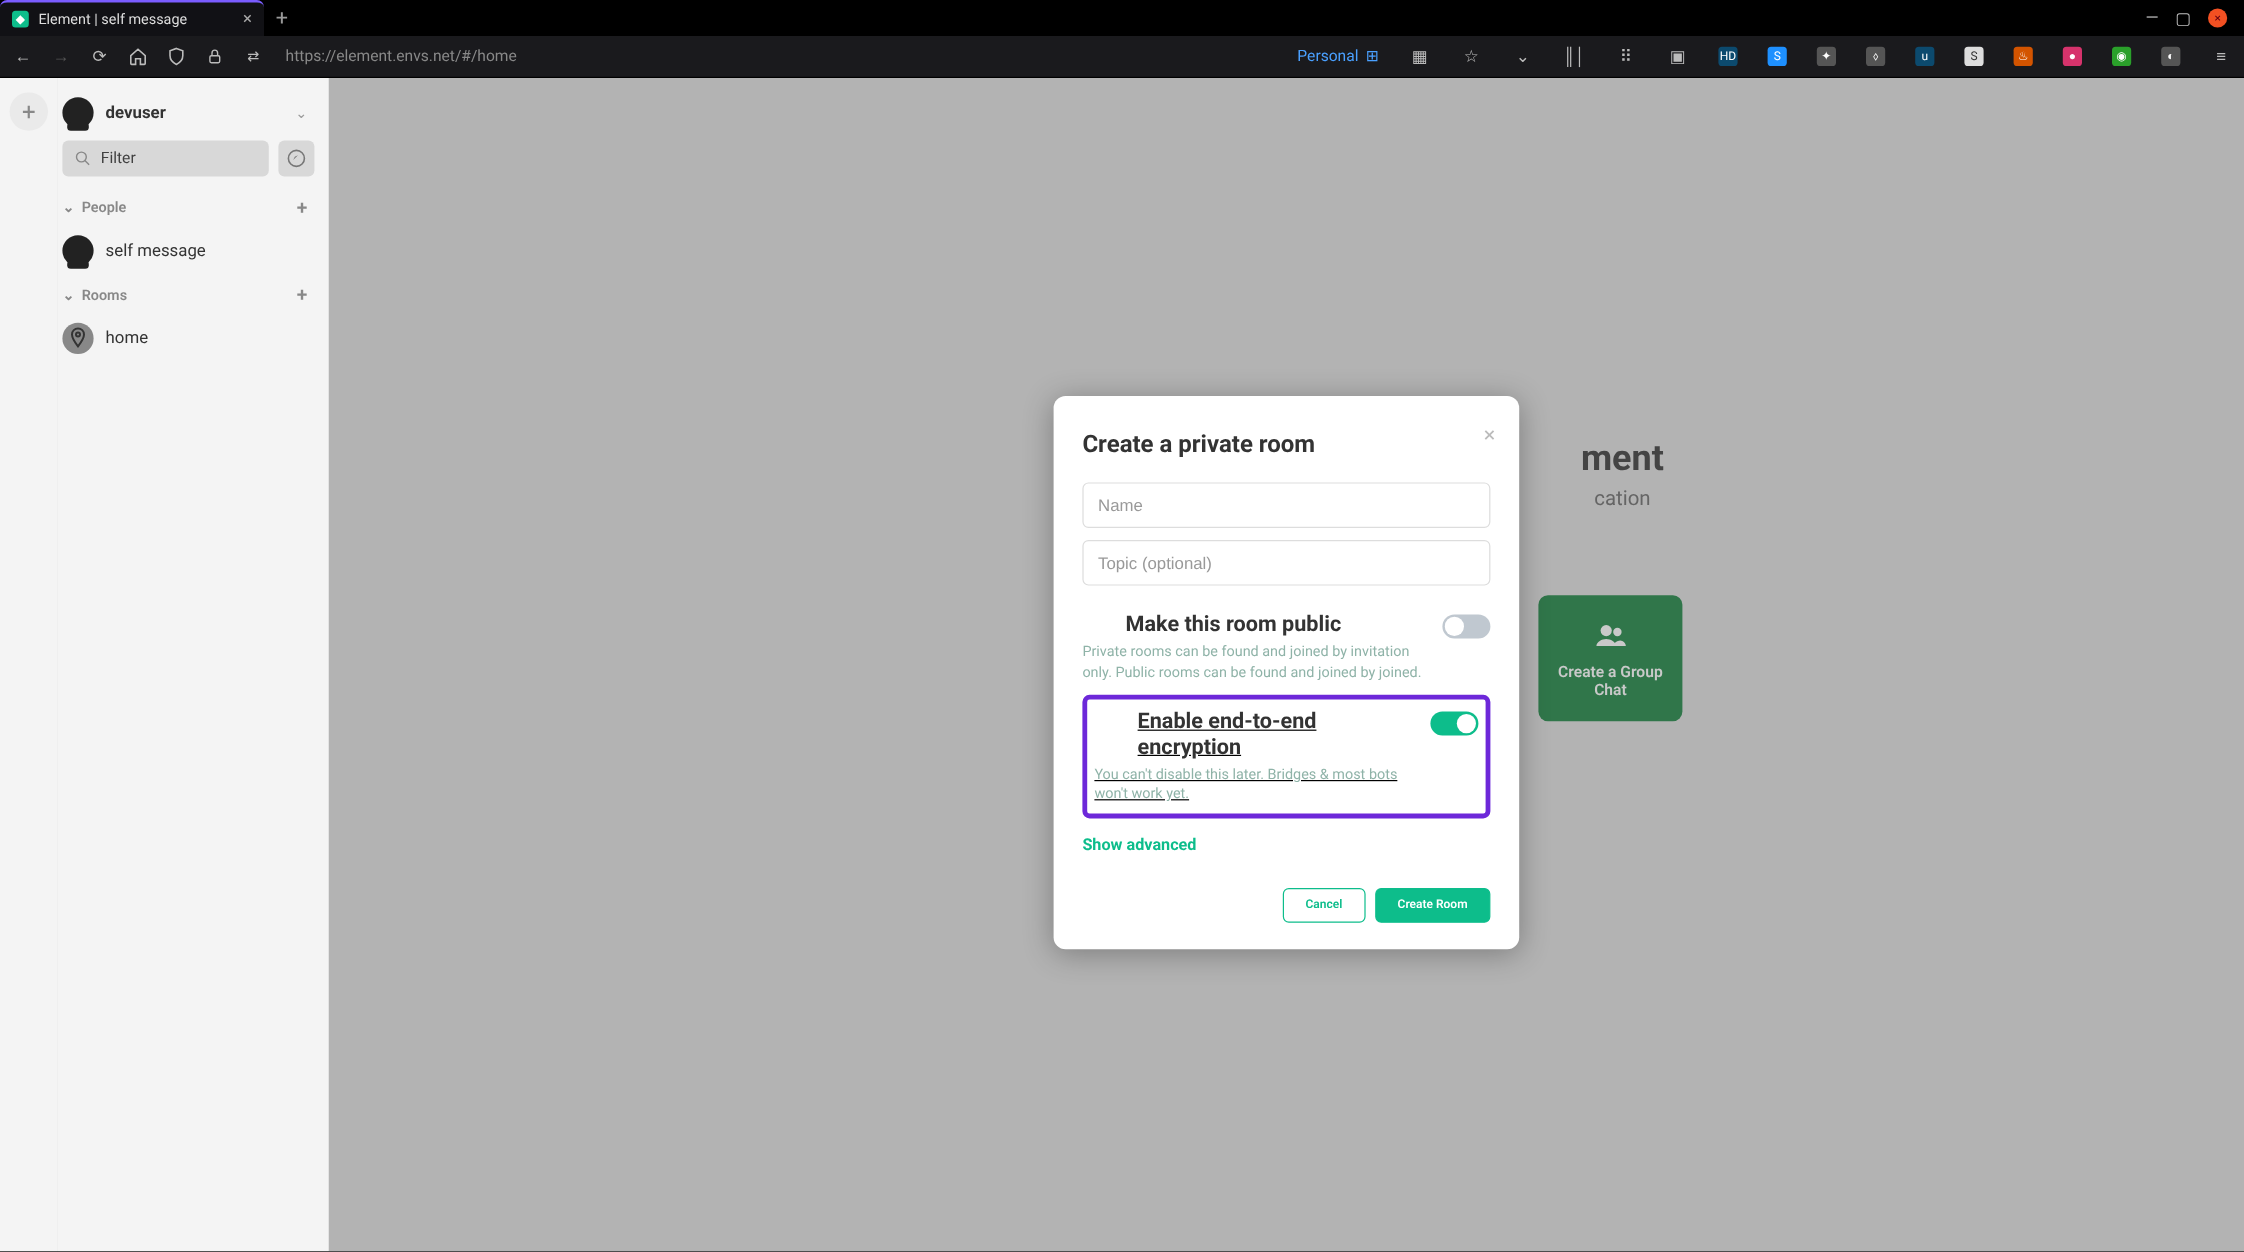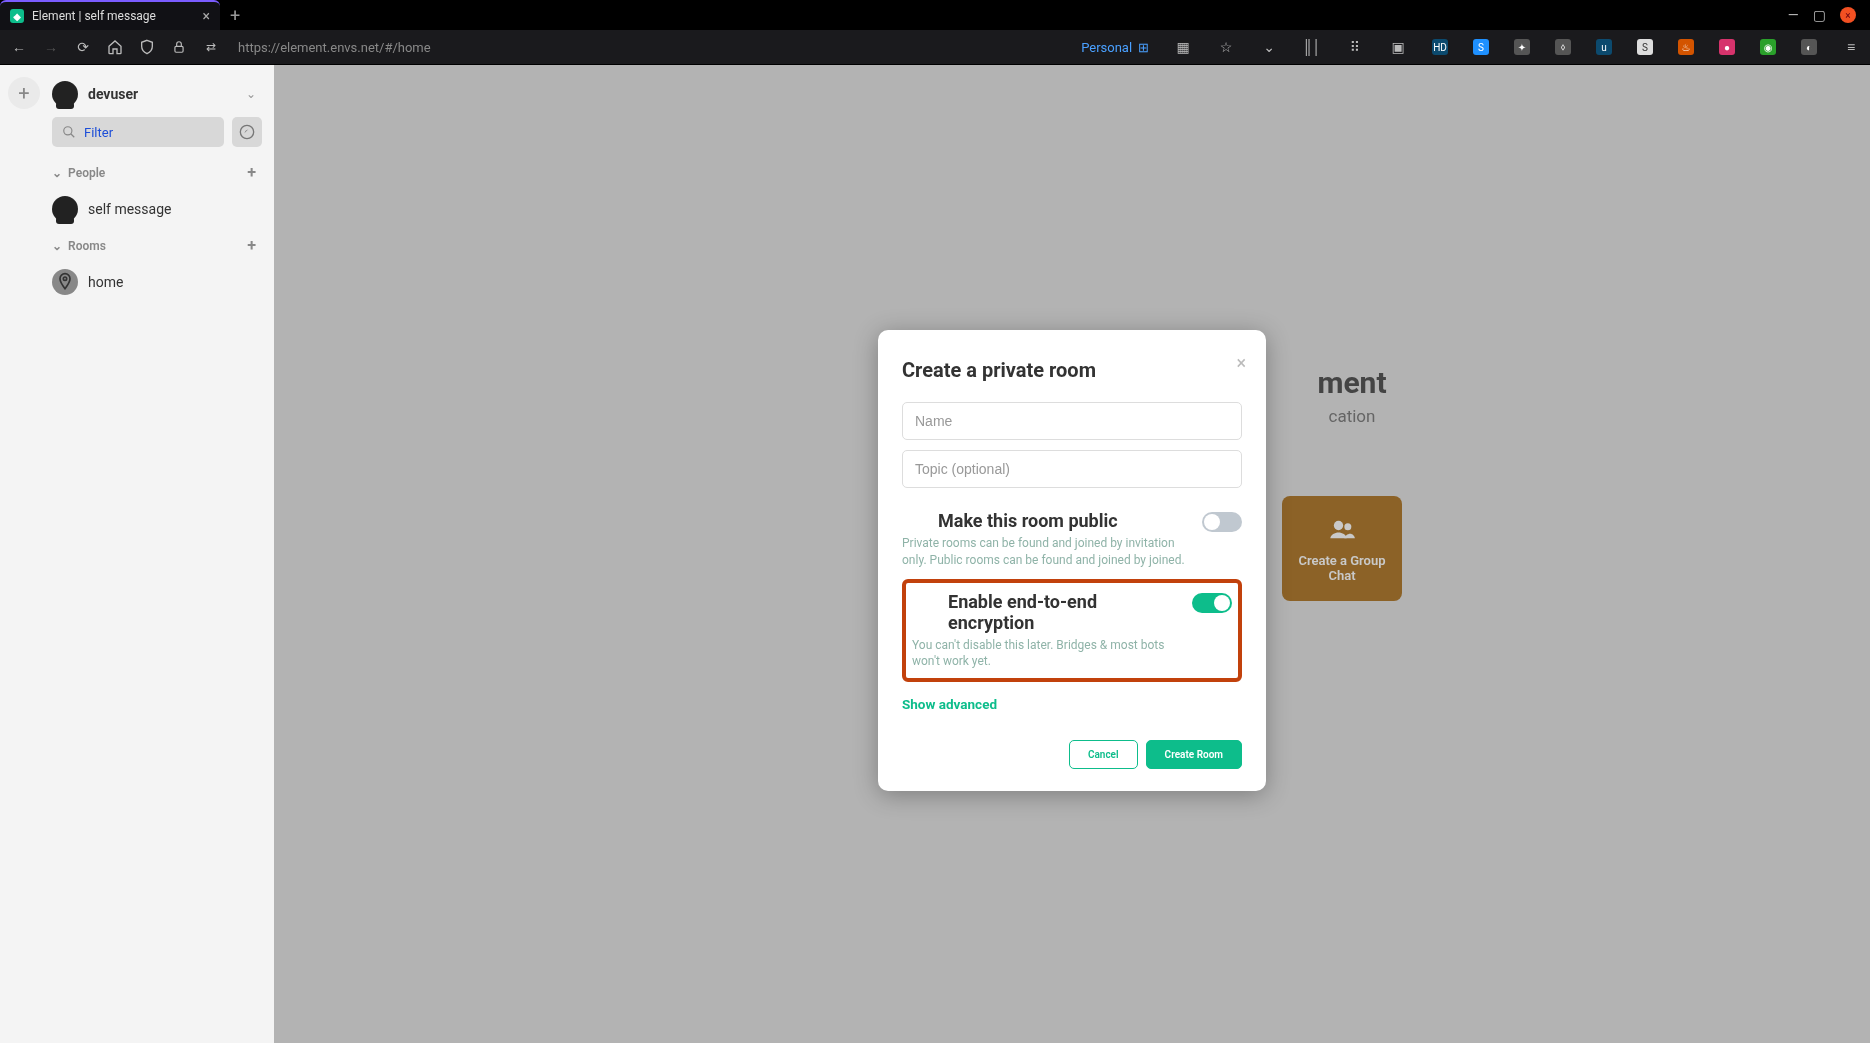--- a/index.html
+++ b/index.html
@@ -39,59 +39,59 @@
   .compose-btn { width:32px; height:32px; border-radius:50%; background:#eaeaea; color:#888; display:flex; align-items:center; justify-content:center; font-size:20px; }
 
   .sidebar { width:226px; background:#f4f4f4; padding:10px 8px 0 0; display:flex; flex-direction:column; }
   .user-row { display:flex; align-items:center; gap:10px; padding:6px 4px 10px 4px; color:#333; }
   .avatar { width:26px; height:26px; border-radius:50%; background:#222; position:relative; }
   .avatar::after { content:""; position:absolute; bottom:-2px; left:4px; width:18px; height:7px; border-radius:3px; background:#222; }
   .user-name { font-weight:700; font-size:14px; color:#333; }
   .user-chevron { margin-left:auto; color:#999; font-size:12px; padding-right:6px; }
 
   .filter-row { display:flex; gap:8px; padding:0 4px 10px 4px; }
-  .filter-input { flex:1; background:#d8d8d8; border-radius:5px; height:30px; display:flex; align-items:center; padding:0 10px; gap:8px; color:#1d4ed8; font-size:13px; }
+  .filter-input { flex:1; background:#d8d8d8; border-radius:5px; height:30px; display:flex; align-items:center; padding:0 10px; gap:8px; color:#404040; font-size:13px; }
   .explore-btn { width:30px; height:30px; border-radius:5px; background:#d8d8d8; display:flex; align-items:center; justify-content:center; color:#777; }
 
   .section-header { display:flex; align-items:center; gap:6px; padding:6px 4px; color:#888; font-size:12px; font-weight:600; }
   .section-header .plus { margin-left:auto; font-size:16px; color:#888; padding-right:6px; }
 
   .room-item { display:flex; align-items:center; gap:10px; padding:8px 4px; color:#333; font-size:14px; border-radius:5px; }
   .room-avatar { width:26px; height:26px; border-radius:50%; background:#888; display:flex; align-items:center; justify-content:center; color:#fff; font-size:14px; position:relative; }
   .room-avatar.person { background:#222; }
   .room-avatar.person::after { content:""; position:absolute; bottom:-2px; left:4px; width:18px; height:7px; border-radius:3px; background:#222; }
   .room-avatar.pin svg { width:20px; height:20px; }
 
   .main { flex:1; background:#dedede; position:relative; }
 
   
   .welcome { position:absolute; top:300px; left:50%; transform:translateX(-50%); text-align:center; color:#555; }
   .welcome h1 { font-size:30px; font-weight:700; margin:0; color:#333; }
   .welcome .sub { font-size:17px; color:#666; margin-top:6px; }
   .cards { display:flex; gap:20px; margin-top:70px; justify-content:center; }
-  .card { width:120px; height:105px; border-radius:8px; background:#a16207; color:#fff; display:flex; flex-direction:column; align-items:center; justify-content:center; font-size:13px; font-weight:600; gap:10px; padding:10px; text-align:center; }
+  .card { width:120px; height:105px; border-radius:8px; background:#15803d; color:#fff; display:flex; flex-direction:column; align-items:center; justify-content:center; font-size:13px; font-weight:600; gap:10px; padding:10px; text-align:center; }
   .card svg { width:28px; height:28px; fill:#fff; }
 
   
   .overlay { position:absolute; inset:0; background:rgba(100,100,100,0.35); display:flex; align-items:flex-start; justify-content:center; }
   .modal { margin-top:265px; width:388px; background:#fff; border-radius:10px; box-shadow:0 4px 25px rgba(0,0,0,0.3); padding:28px 24px 22px 24px; position:relative; }
   .modal h2 { margin:0 0 20px 0; font-size:20px; font-weight:700; color:#333; }
   .modal-close { position:absolute; top:22px; right:20px; color:#bbb; font-size:18px; }
   .field { width:100%; border:1px solid #ddd; border-radius:5px; padding:10px 12px; font-size:14px; color:#333; margin-bottom:10px; }
   .field::placeholder { color:#999; }
   .setting { padding-top:12px; }
   .setting-row { display:flex; align-items:flex-start; gap:12px; }
   .setting-text { flex:1; }
   .setting-label { font-weight:700; font-size:18px; color:#333;padding-left:36px; }
   .setting-desc { font-size:12px; color:#8fb3a8; margin-top:4px; line-height:1.4; }
   .toggle { width:40px; height:20px; border-radius:10px; background:#c0c8d0; position:relative; flex-shrink:0; margin-top:2px; }
   .toggle .knob { position:absolute; top:2px; left:2px; width:16px; height:16px; border-radius:50%; background:#fff; }
   .toggle.on { background:#0dbd8b; }
   .toggle.on .knob { left:auto; right:2px; }
-  .highlight-box { border:4px solid #c2410c; border-radius:6px; padding:8px 6px 8px 6px; margin-top:10px; }
+  .highlight-box { border:4px solid #6d28d9; border-radius:6px; padding:8px 6px 8px 6px; margin-top:10px;text-decoration:underline; }
   .show-advanced { color:#0dbd8b; font-weight:700; font-size:13.5px; margin-top:14px; }
   .modal-actions { display:flex; gap:8px; justify-content:flex-end; margin-top:28px; }
   .btn { padding:8px 18px; border-radius:5px; font-size:10px; font-weight:600; }
   .btn-outline { border:1px solid #0dbd8b; color:#0dbd8b; background:#fff; }
   .btn-primary { background:#0dbd8b; color:#fff; border:1px solid #0dbd8b; }
 
   svg { display:block; }
 </style>
 </head>
 <body>

